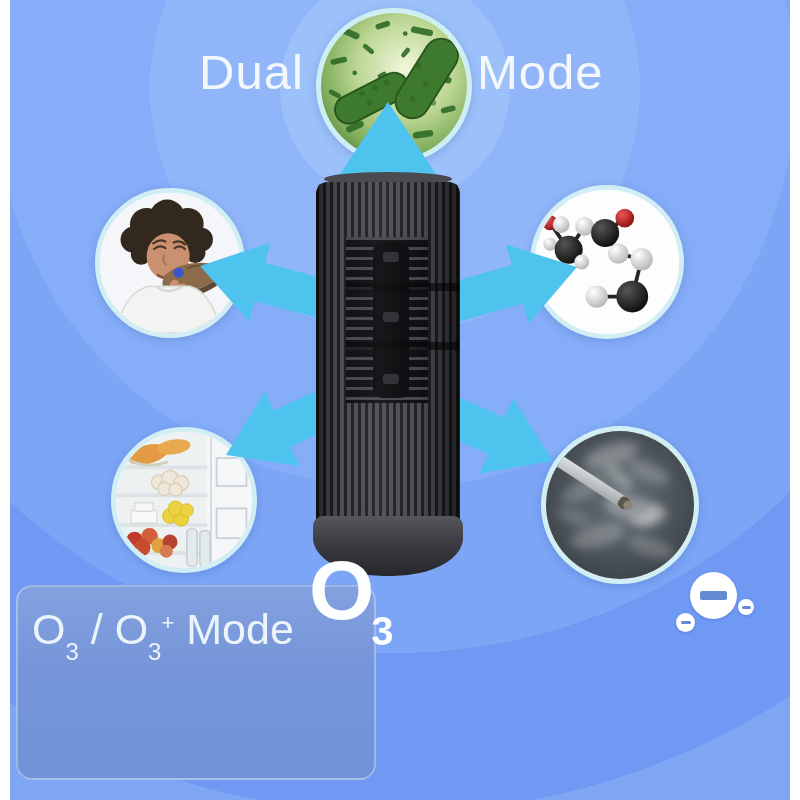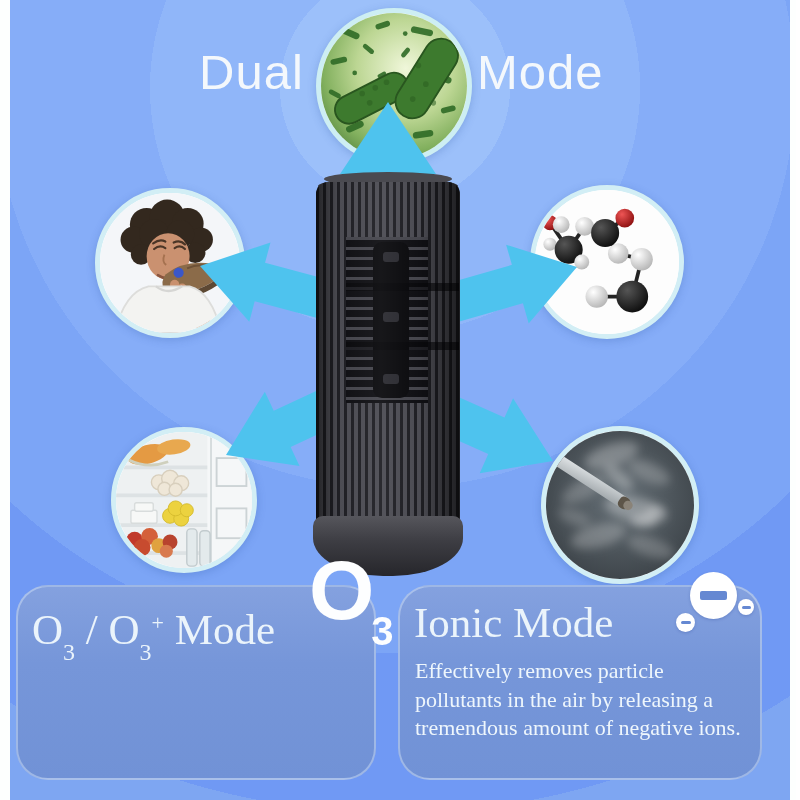--- a/index.html
+++ b/index.html
@@ -44,21 +44,21 @@
       background:repeating-linear-gradient(180deg,#45454c 0 3px,#101014 3px 10px);}
   .dev-plate{position:absolute;left:57px;top:70px;width:36px;height:156px;background:#0b0b0e;border-radius:9px;}
   .dev-plate i{position:absolute;left:10px;width:16px;height:10px;background:#2b2b31;border-radius:3px;display:block;}
   .dev-band{position:absolute;left:30px;width:113px;height:8px;background:rgba(6,6,9,.62);}
   .dev-base{position:absolute;left:-3px;top:344px;width:150px;height:60px;
       background:linear-gradient(180deg,#56565c,#3d3d43 42%,#26262b);
       border-radius:10px 10px 70px 70px / 10px 10px 38px 38px;}
   
   .panel{position:absolute;top:585px;height:195px;z-index:40;box-sizing:border-box;
       background:linear-gradient(180deg,#84a1df,#7696d9 40%,#7192d6);
-      border:2px solid rgba(222,236,250,.42);border-radius:32px;font-family:Liberation Serif, serif;}
+      border:2px solid rgba(222,236,250,.42);border-radius:16px;}
   #panel-ozone{left:16px;width:360px;}
   #panel-ionic{left:398px;width:364px;}
   .panel-h{color:#ebf4fb;font-size:43px;font-weight:300;margin:10px 0 0 14px;line-height:52px;white-space:nowrap;}
   .panel-h sub{font-size:24px;font-weight:300;vertical-align:-16px;}
   .panel-h sup{font-size:22px;font-weight:300;vertical-align:14px;}
   .panel-p{color:#eef6fc;font-size:22px;line-height:28.5px;margin:8px 14px 0 15px;font-weight:400;}
   
   #o3-badge{position:absolute;left:309px;top:548px;z-index:45;color:#fdfeff;white-space:nowrap;}
   #o3-badge .big{font-size:84px;font-weight:bold;line-height:84px;}
   #o3-badge .sub{font-size:40px;font-weight:bold;vertical-align:-26px;margin-left:-3px;}
@@ -336,24 +336,20 @@
     <div class="dev-band" style="top:111px"></div>
     <div class="dev-band" style="top:170px"></div>
     <div class="dev-shade"></div>
     <div class="dev-base"></div>
   </div>
 
   <div class="panel" id="panel-ozone">
     <div class="panel-h"><span>O</span><sub>3</sub><span> / </span><span>O</span><sub>3</sub><sup>+</sup><span> Mode</span></div>
   </div>
 
-  <div class="panel" id="panel-ionic">
-    <div class="panel-h">Ionic Mode</div>
-    <div class="panel-p">Effectively removes particle pollutants in the air by releasing a tremendous amount of negative ions.</div>
-  </div>
 
   <div id="o3-badge"><span class="big">O</span><span class="sub">3</span></div>
 
   <div class="ion" id="ion-big">
       <div class="bar"></div>
     </div>
   <div class="ion" id="ion-small-right">
       <div class="bar"></div>
     </div>
   <div class="ion" id="ion-small-left">

